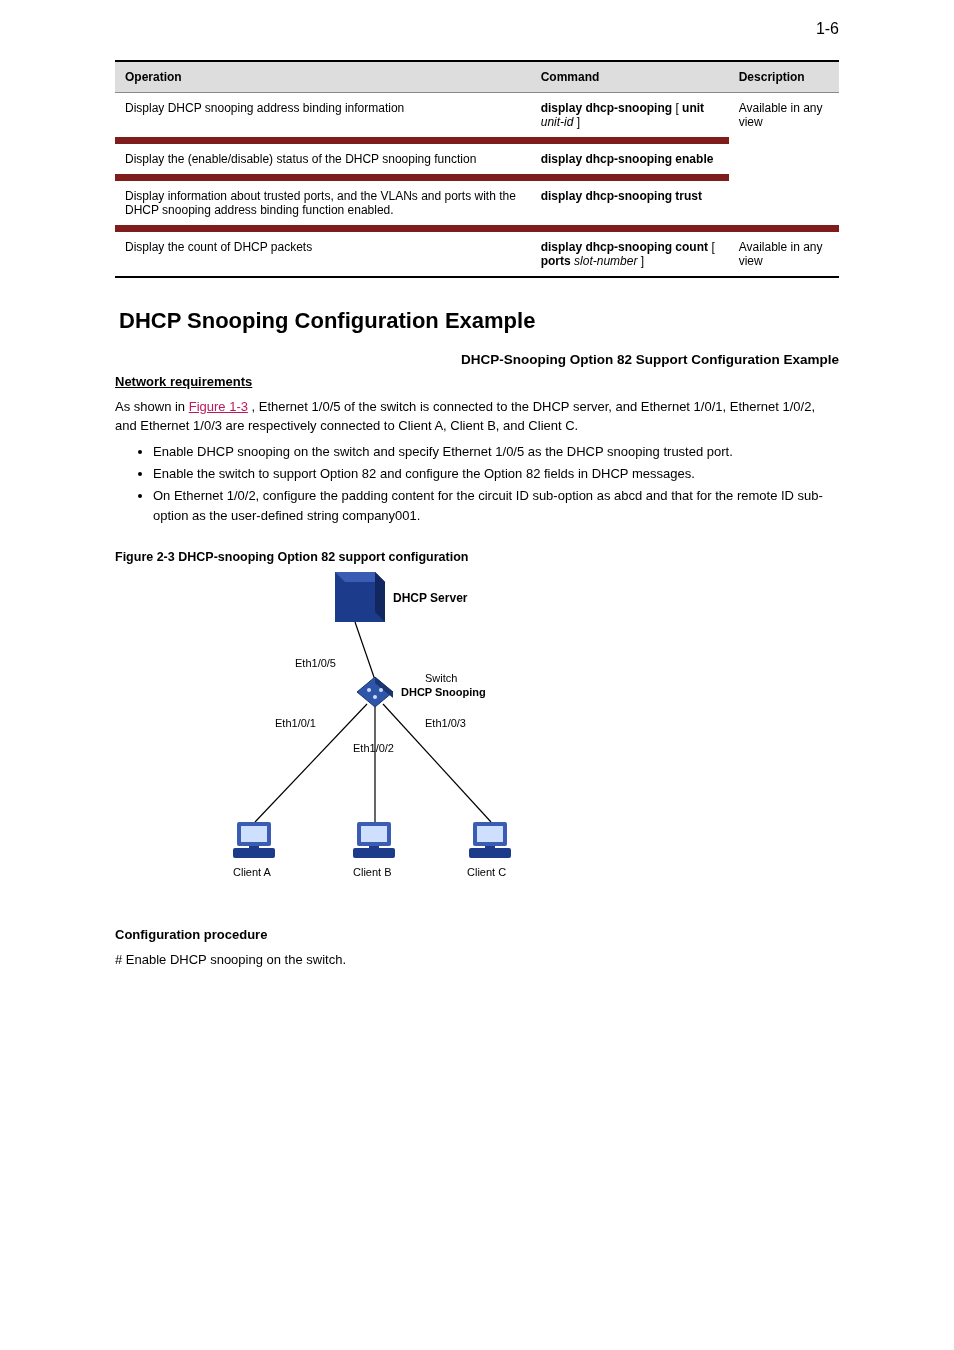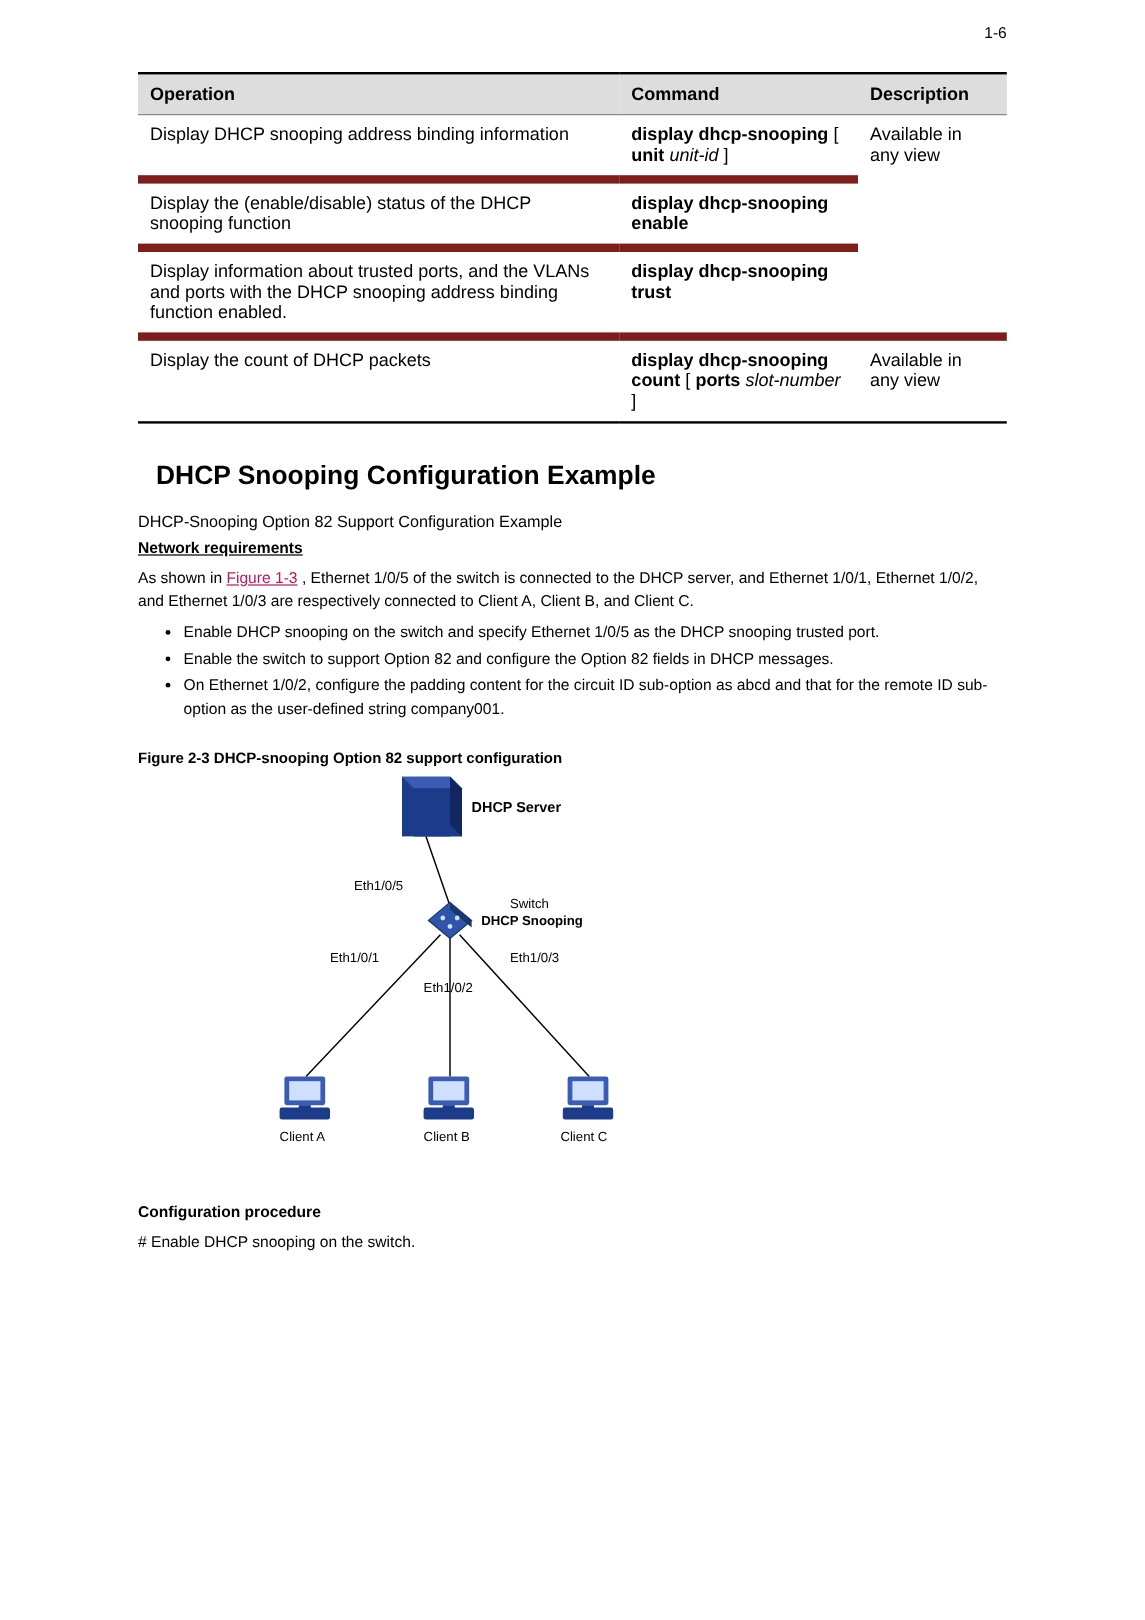--- a/index.html
+++ b/index.html
@@ -11,26 +11,26 @@
     width: 954px;
   }
   .page {
     padding: 60px 115px 40px 115px;
     position: relative;
   }
   .page-number {
     position: absolute;
     top: 20px;
     right: 115px;
-    font-size: 13px;
+    font-size: 16px;
   }
   table.ops {
     border-collapse: collapse;
     width: 100%;
-    font-size: 15px;
+    font-size: 12px;
     margin-bottom: 28px;
   }
   table.ops th {
     background: #ddd;
     font-weight: bold;
     text-align: left;
     padding: 8px 10px;
     border-top: 2px solid #000;
     border-bottom: 1px solid #8a8a8a;
   }
@@ -40,26 +40,27 @@
     border-bottom: 7px solid #7f1d1d;
   }
   table.ops tr:last-child td {
     border-bottom: 2px solid #000;
   }
   .cmd-strong { font-weight: bold; }
   .cmd-em { font-style: italic; }
   h1.sec-title {
     font-size: 22px;
     font-weight: bold;
-    margin: 30px 0 14px 15px;
+    margin: 30px 0 14px 4px;
   }
   h2.sub-title {
     font-size: 13.5px;
-    font-weight: normal;
+    font-weight: bold;
     margin: 18px 0 6px 0;
+    text-align: right;
   }
   p.para {
     font-size: 13px;
     line-height: 1.45;
     margin: 6px 0;
   }
   a.xref { color: #be185d; text-decoration: underline; }
   ul.bullets {
     margin: 4px 0 10px 0;
     padding-left: 38px;

